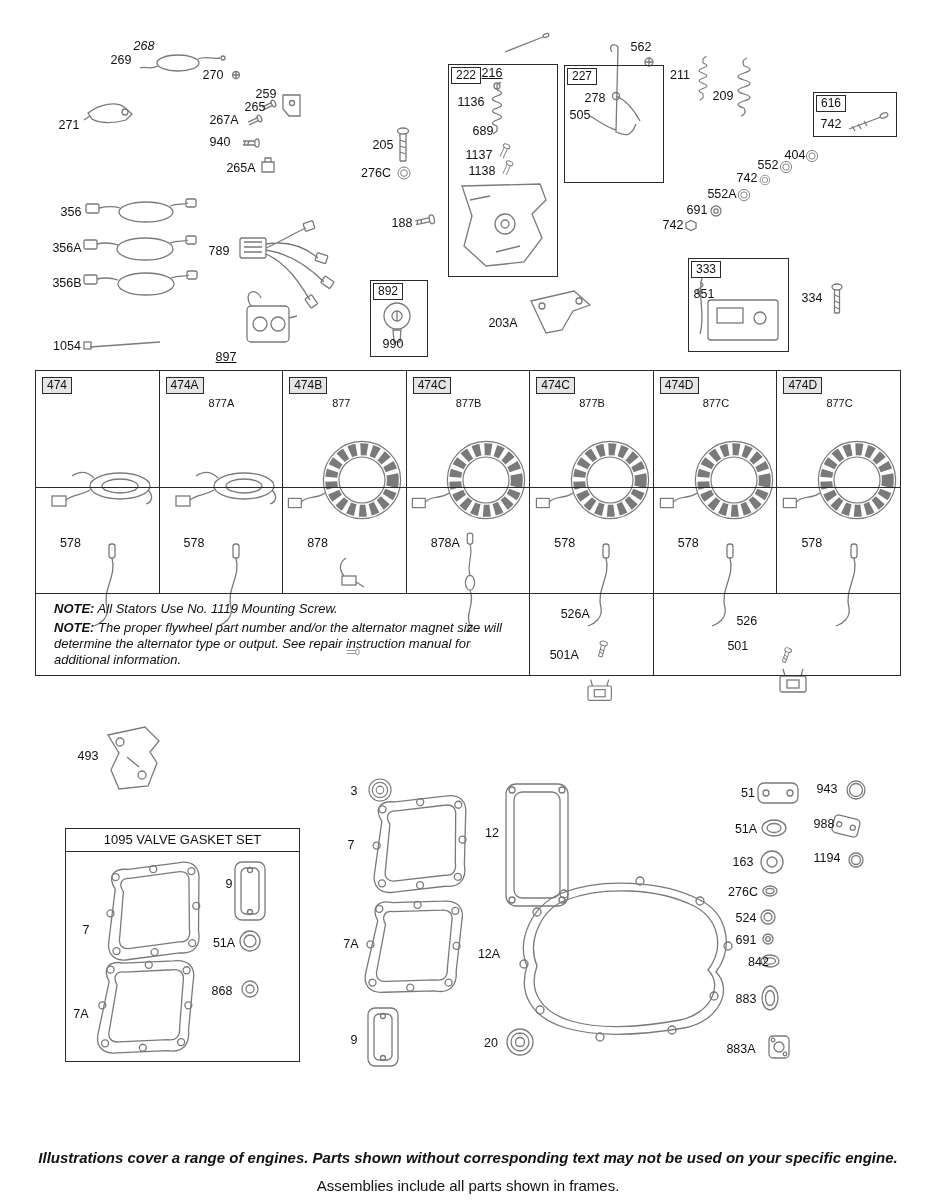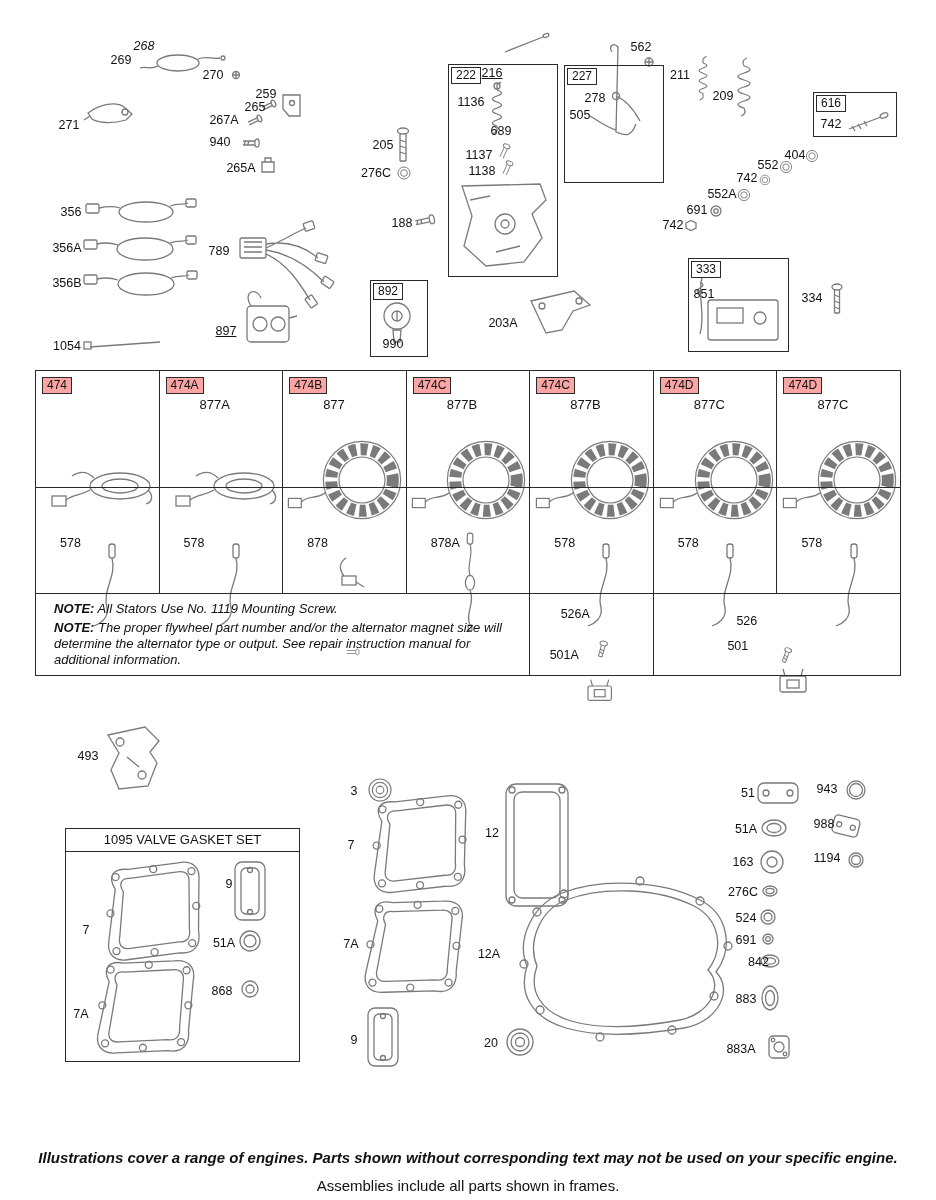--- a/index.html
+++ b/index.html
@@ -7,23 +7,23 @@
         font-family:"Liberation Sans",sans-serif;overflow:hidden;}
   #art{position:absolute;left:0;top:0;z-index:0;}
   #alt-table{position:absolute;left:35px;top:370px;width:866px;border-collapse:collapse;
              table-layout:fixed;z-index:1;}
   #alt-table th,#alt-table td{border:1.4px solid #2a2a2a;font-weight:normal;padding:0;}
   #alt-table th{height:44px;font-size:13px;text-align:center;}
   #alt-table th .hdr{max-width:66px;margin:0 auto;line-height:1.25;}
   .stator-cell{height:116px;position:relative;}
   .diode-cell{height:105px;position:relative;}
   .notes-cell{height:81px;position:relative;vertical-align:top;}
-  .cell-frame-tag{position:absolute;top:6px;left:6px;border:1.4px solid #2a2a2a;background:#fca5a5;
+  .cell-frame-tag{position:absolute;top:6px;left:6px;border:1.4px solid #2a2a2a;background:#e5e5e5;
                   font-size:12px;line-height:15px;padding:0 4px;}
-  .cell-part{position:absolute;left:40px;top:26px;font-size:13px;}
+  .cell-part{position:absolute;left:49px;top:26px;font-size:11px;}
   .cell-part:empty{display:none;}
   .diode-part{position:absolute;left:24px;top:48px;font-size:12.5px;}
   .inlabel{position:absolute;transform:translate(-50%,-50%);font-size:12.5px;white-space:nowrap;}
   .notes-text{font-style:italic;font-size:13px;padding:7px 10px 0 18px;line-height:1.22;}
   .notes-text p{margin:0 0 3px 0;}
   .gasket-box{position:absolute;border:1.4px solid #2a2a2a;z-index:1;}
   .gasket-title{text-align:center;font-size:13px;padding:3px 0 4px;border-bottom:1.4px solid #2a2a2a;}
   #frames-layer,#labels-layer{position:absolute;inset:0;z-index:3;pointer-events:none;}
   .plabel{position:absolute;transform:translate(-50%,-50%);font-size:12.5px;white-space:nowrap;}
   .frame{position:absolute;border:1.4px solid #2a2a2a;}
@@ -422,40 +422,40 @@
       <div class="plabel" style="left: 266px; top: 94px;">259</div>
       <div class="plabel" style="left: 243px; top: 107px; margin-left: 12px;">265</div>
       <div class="plabel" style="left: 224px; top: 120px;">267A</div>
       <div class="plabel" style="left: 220px; top: 142px;">940</div>
       <div class="plabel" style="left: 241px; top: 168px;">265A</div>
       <div class="plabel" style="left: 383px; top: 145px;">205</div>
       <div class="plabel" style="left: 376px; top: 173px;">276C</div>
       <div class="plabel" style="left: 492px; top: 73px; text-decoration: underline;">216</div>
       <div class="plabel" style="left: 402px; top: 223px;">188</div>
       <div class="plabel" style="left: 471px; top: 102px;">1136</div>
-      <div class="plabel" style="left: 501px; top: 131px;">689</div>
+      <div class="plabel" style="left: 483px; top: 131px;">689</div>
       <div class="plabel" style="left: 479px; top: 155px;">1137</div>
       <div class="plabel" style="left: 482px; top: 171px;">1138</div>
       <div class="plabel" style="left: 641px; top: 47px;">562</div>
       <div class="plabel" style="left: 595px; top: 98px;">278</div>
       <div class="plabel" style="left: 580px; top: 115px;">505</div>
       <div class="plabel" style="left: 680px; top: 75px;">211</div>
       <div class="plabel" style="left: 723px; top: 96px;">209</div>
       <div class="plabel" style="left: 831px; top: 124px;">742</div>
       <div class="plabel" style="left: 795px; top: 155px;">404</div>
       <div class="plabel" style="left: 768px; top: 165px;">552</div>
       <div class="plabel" style="left: 747px; top: 178px;">742</div>
       <div class="plabel" style="left: 722px; top: 194px;">552A</div>
       <div class="plabel" style="left: 697px; top: 210px;">691</div>
       <div class="plabel" style="left: 673px; top: 225px;">742</div>
       <div class="plabel" style="left: 71px; top: 212px;">356</div>
       <div class="plabel" style="left: 67px; top: 248px;">356A</div>
       <div class="plabel" style="left: 67px; top: 283px;">356B</div>
       <div class="plabel" style="left: 219px; top: 251px;">789</div>
-      <div class="plabel" style="left: 226px; top: 331px; text-decoration: underline;">897</div>
+      <div class="plabel" style="left: 226px; top: 357px; text-decoration: underline;">897</div>
       <div class="plabel" style="left: 67px; top: 346px;">1054</div>
       <div class="plabel" style="left: 393px; top: 344px;">990</div>
       <div class="plabel" style="left: 503px; top: 323px;">203A</div>
       <div class="plabel" style="left: 704px; top: 294px;">851</div>
       <div class="plabel" style="left: 812px; top: 298px;">334</div>
       <div class="plabel" style="left: 88px; top: 756px;">493</div>
       <div class="plabel" style="left: 86px; top: 930px;">7</div>
       <div class="plabel" style="left: 229px; top: 884px;">9</div>
       <div class="plabel" style="left: 224px; top: 943px;">51A</div>
       <div class="plabel" style="left: 222px; top: 991px;">868</div>

